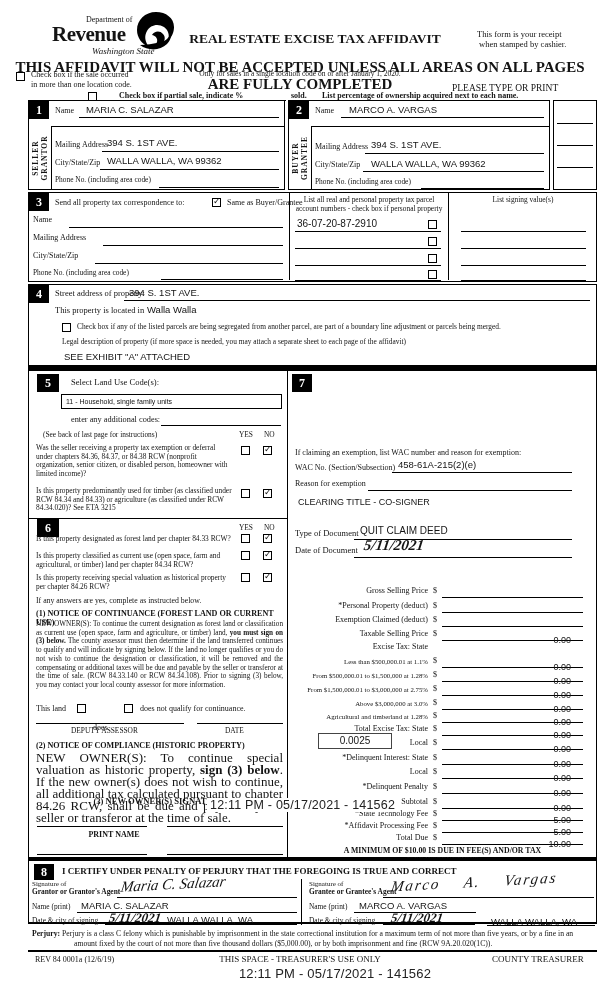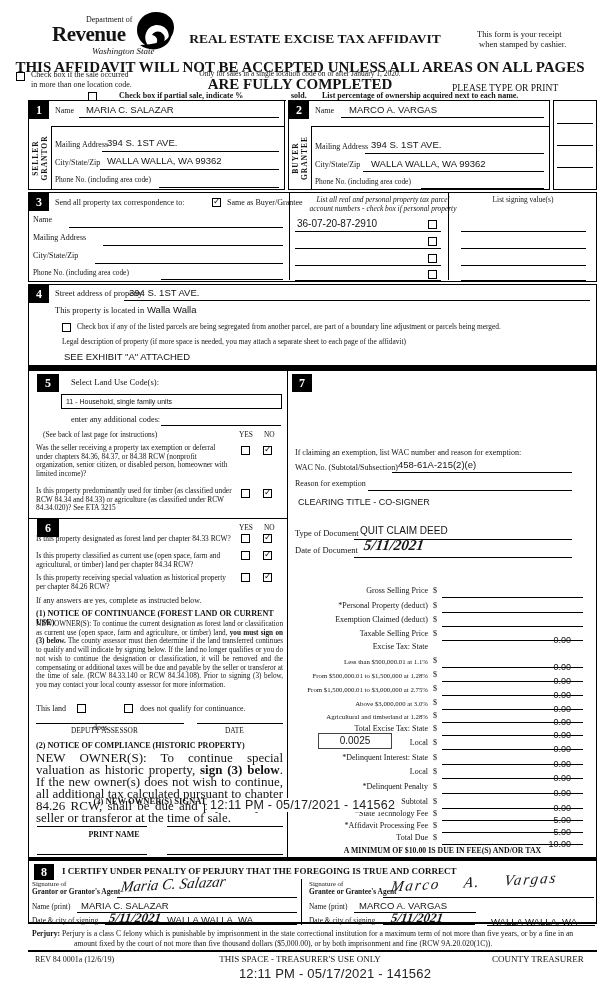--- a/index.html
+++ b/index.html
@@ -124,21 +124,21 @@
     <div class="abs lbl" style="left:4px;top:22px;">Name</div>
     <div class="hl" style="left:40px;top:34px;width:214px;"></div>
     <div class="abs lbl" style="left:4px;top:40px;">Mailing Address</div>
     <div class="hl" style="left:74px;top:52px;width:180px;"></div>
     <div class="abs lbl" style="left:4px;top:58px;">City/State/Zip</div>
     <div class="hl" style="left:66px;top:70px;width:188px;"></div>
     <div class="abs sm" style="left:4px;top:76px;">Phone No. (including area code)</div>
     <div class="hl" style="left:132px;top:86px;width:122px;"></div>
 
     <div class="vl" style="left:260px;top:0;height:87px;"></div>
-    <div class="abs ctr sm" style="left:276px;top:3px;width:156px;font-style:italic;">
+    <div class="abs ctr sm" style="left:262px;top:3px;width:156px;">
       <span>List all real and personal property tax parcel</span><br><span>account numbers - check box if personal property</span>
     </div>
     <div class="abs val" style="left:268px;top:25px;font-size:10px;">36-07-20-87-2910</div>
     <div class="hl" style="left:266px;top:38px;width:146px;"></div>
     <span class="cb" style="left:399px;top:27px;"></span>
     <div class="hl" style="left:266px;top:55px;width:146px;"></div>
     <span class="cb" style="left:399px;top:44px;"></span>
     <div class="hl" style="left:266px;top:72px;width:146px;"></div>
     <span class="cb" style="left:399px;top:61px;"></span>
     <div class="hl" style="left:266px;top:87px;width:146px;"></div>
@@ -230,21 +230,21 @@
     <div class="hl" style="left:138px;top:455px;width:116px;"></div>
     <div class="abs b ctr" style="left:30px;top:459px;width:110px;font-size:8px;">PRINT NAME</div>
     <div class="hl" style="left:8px;top:483px;width:110px;"></div>
     <div class="hl" style="left:138px;top:483px;width:116px;"></div>
   </div>
 
   <div class="box" style="left:288px;top:370px;width:309px;height:488px;border-left:none;">
     <div class="badge" style="left:4px;top:3px;">7</div>
 
     <div class="abs" style="left:7px;top:77px;font-size:8px;">If claiming an exemption, list WAC number and reason for exemption:</div>
-    <div class="abs lbl" style="left:7px;top:92px;">WAC No. (Subtotal/Subsection)</div>
+    <div class="abs lbl" style="left:7px;top:92px;">WAC No. (Section/Subsection)</div>
     <div class="abs val" style="left:110px;top:88px;">458-61A-215(2)(e)</div>
     <div class="hl" style="left:104px;top:101px;width:180px;"></div>
     <div class="abs lbl" style="left:7px;top:108px;">Reason for exemption</div>
     <div class="hl" style="left:80px;top:119px;width:204px;"></div>
     <div class="abs val" style="left:10px;top:126px;font-size:9px;">CLEARING TITLE - CO-SIGNER</div>
 
     <div class="abs" style="left:7px;top:157px;font-size:8.5px;">Type of Document</div>
     <div class="abs val" style="left:72px;top:154px;font-size:10px;">QUIT CLAIM DEED</div>
     <div class="hl" style="left:66px;top:168px;width:218px;"></div>
     <div class="abs" style="left:7px;top:174px;font-size:8.5px;">Date of Document</div>

